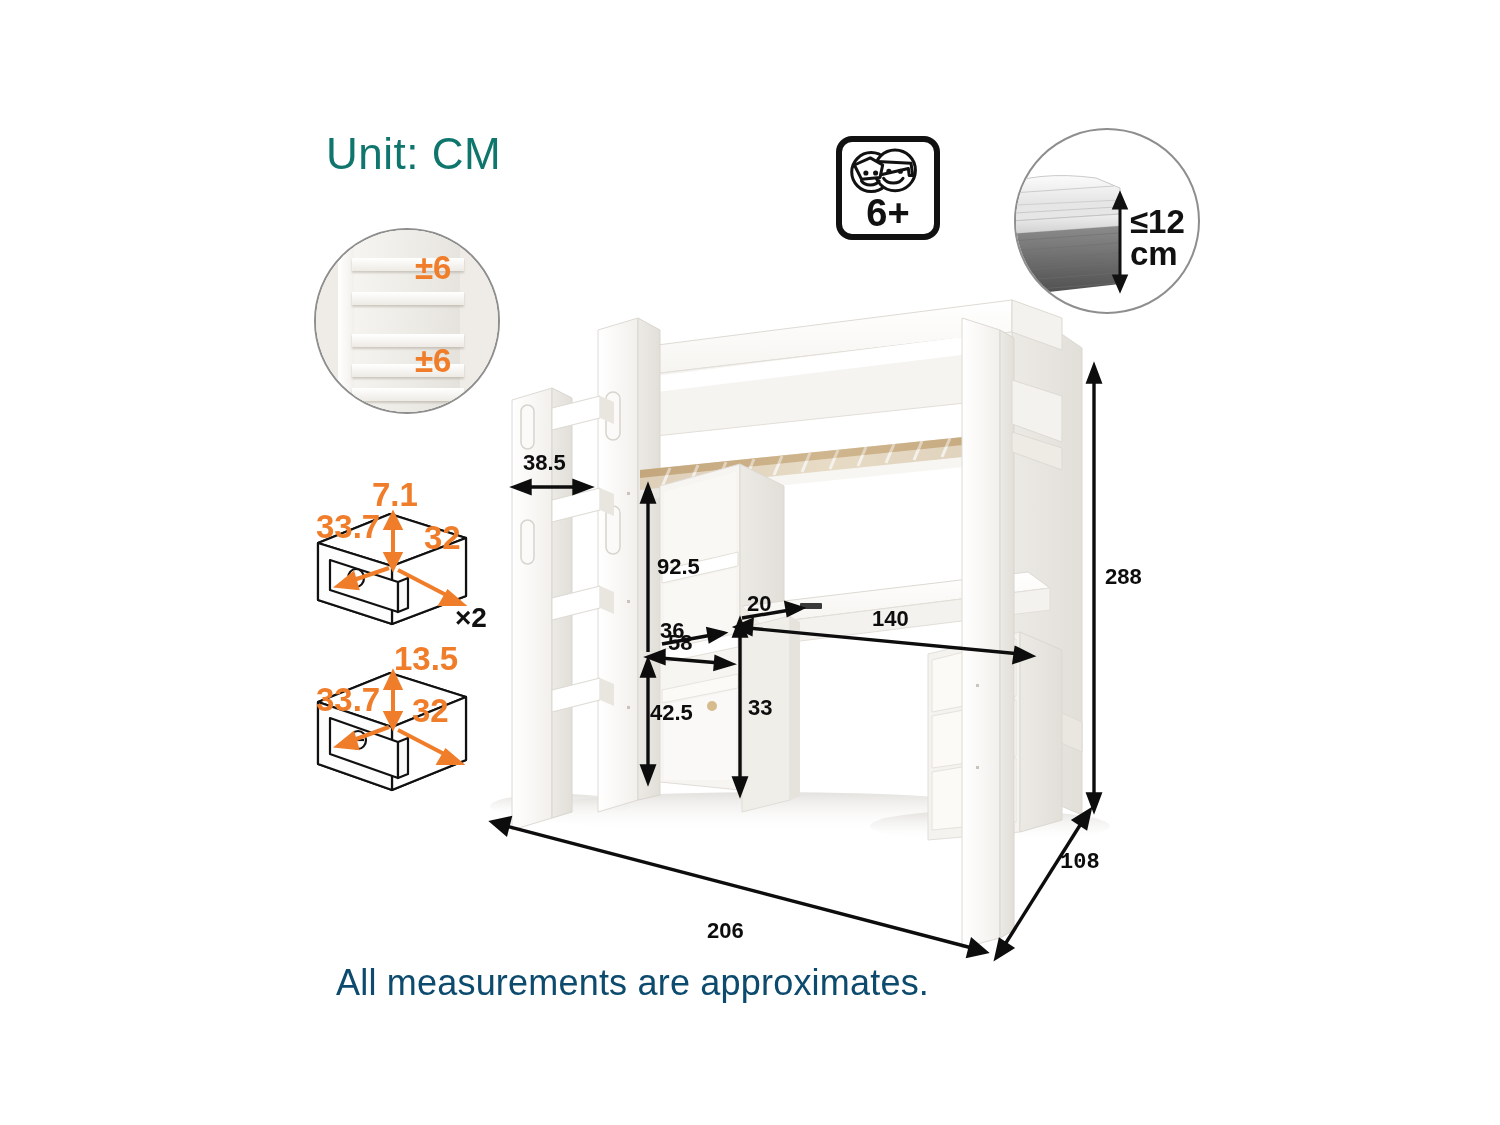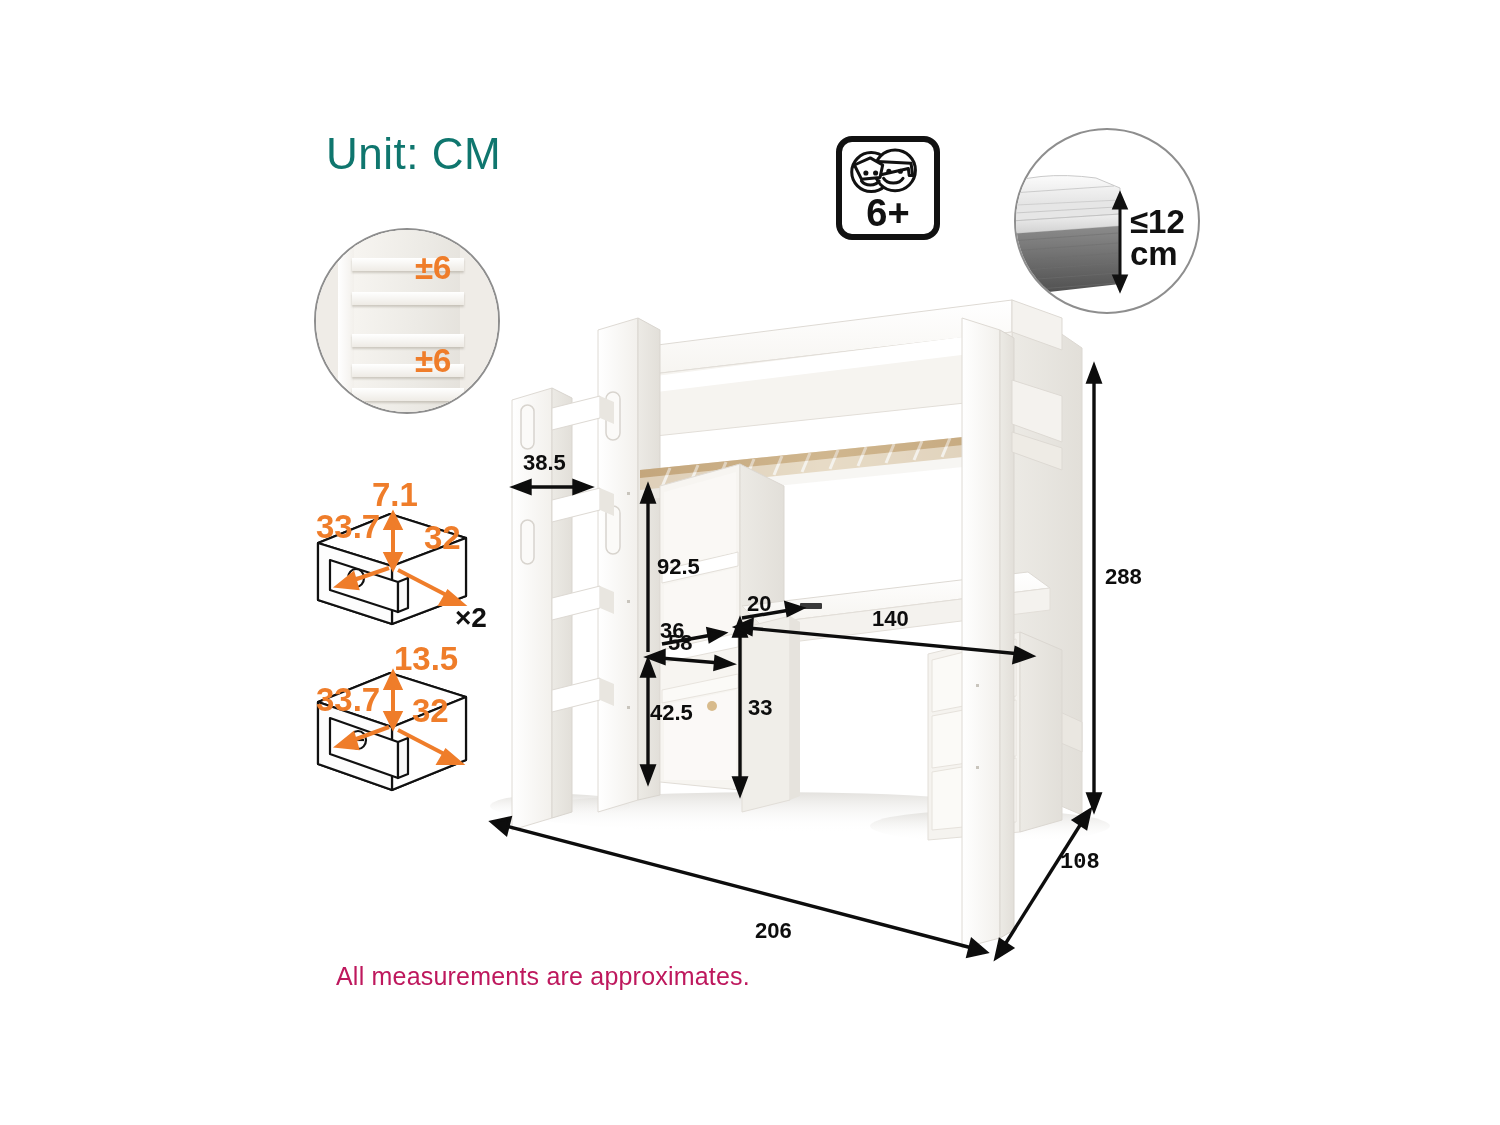--- a/index.html
+++ b/index.html
@@ -28,22 +28,22 @@
     line-height: 1;
     color: #0f766e;
     font-weight: 400;
     letter-spacing: 0.5px;
     white-space: nowrap;
   }
   .footnote {
     position: absolute;
     left: 336px;
     top: 962px;
-    font-size: 25px;
-    color: #be185d;
+    font-size: 36px;
+    color: #0c4a6e;
     white-space: nowrap;
     letter-spacing: 0.2px;
     text-align: center;
   }
   .dim {
     position: absolute;
     font-size: 22px;
     font-weight: 700;
     color: #0d0d0d;
     white-space: nowrap;
@@ -417,21 +417,21 @@
 
   <div class="dim" style="left:523px; top:452px;">38.5</div>
   <div class="dim" style="left:657px; top:556px;">92.5</div>
   <div class="dim" style="left:660px; top:620px;">36</div>
   <div class="dim" style="left:668px; top:632px;">58</div>
   <div class="dim" style="left:650px; top:702px;">42.5</div>
   <div class="dim" style="left:747px; top:593px;">20</div>
   <div class="dim" style="left:748px; top:697px;">33</div>
   <div class="dim" style="left:872px; top:608px;text-align:center;">140</div>
   <div class="dim" style="left:1105px; top:566px;">288</div>
-  <div class="dim" style="left:707px; top:920px;margin-left:48px;">206</div>
+  <div class="dim" style="left:707px; top:920px;">206</div>
   <div class="dim" style="left:1060px; top:852px;font-family:Liberation Mono, monospace;">108</div>
 
   <svg class="overlay" viewBox="0 0 1500 1125">
     <g stroke="#111" stroke-width="2.2" fill="#ffffff" stroke-linejoin="round">
       <polygon points="318,543 390,514 466,538 466,596 392,624 318,600"></polygon>
       <polygon points="318,543 390,514 466,538 392,566"></polygon>
       <polygon points="392,566 466,538 466,596 392,624"></polygon>
       <polygon points="318,543 392,566 392,624 318,600" fill="#fdfdfd"></polygon>
       <polygon points="330,560 398,582 398,612 330,590" fill="#ffffff"></polygon>
       <ellipse cx="356" cy="578" rx="8" ry="9" fill="#ffffff"></ellipse>

